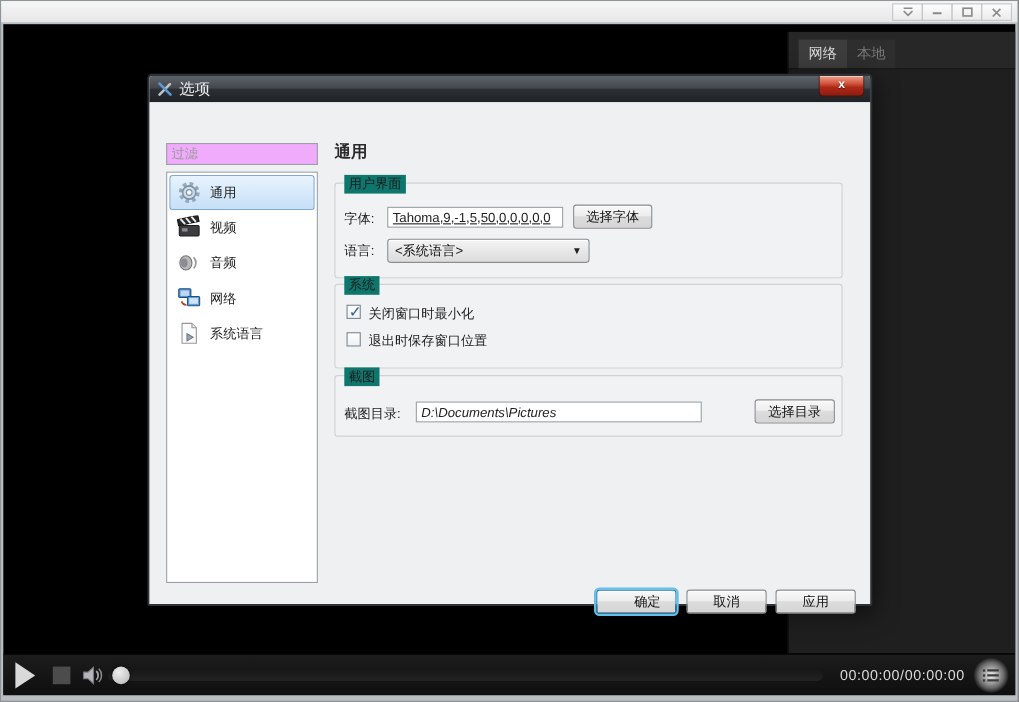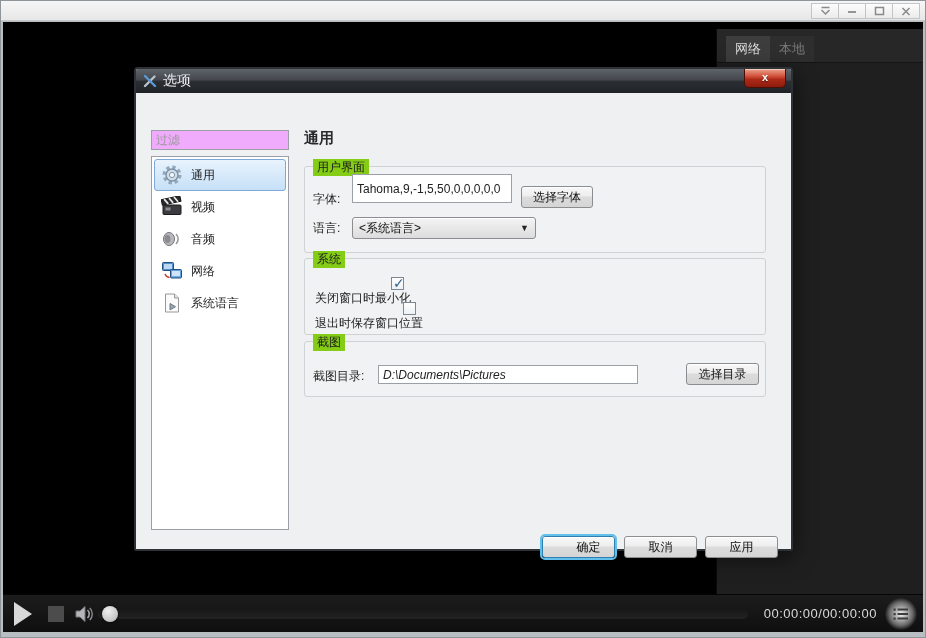--- a/index.html
+++ b/index.html
@@ -67,39 +67,39 @@
     border:1px solid transparent; border-radius:3px; font-size:12px; color:#1c1c1c; }
   .nav-item.selected { background:linear-gradient(#e8f3fd,#c6e0f7); border:1px solid #7fa8d9; }
   .nav-item .nav-icon { width:24px; height:24px; display:flex; align-items:center; justify-content:center; margin-right:7px; }
 
   .page-title { position:absolute; left:168px; top:36px; font-size:15px; font-weight:bold; color:#2a2a2a; }
 
   .group { position:absolute; left:168px; width:462px; border:1px solid #cfd2d4; border-radius:3px; background:#f1f2f3; }
   .group-ui { top:73px; height:87px; }
   .group-system { top:165px; height:77px;padding-left:12px; }
   .group-shot { top:248px; height:56px; }
-  .group-label { position:absolute; top:-8px; left:8px; background:#84cc16; padding:0 4px; font-size:12px; color:#1c1c1c; }
+  .group-label { position:absolute; top:-8px; left:8px; background:#0f766e; padding:0 4px; font-size:12px; color:#1c1c1c; }
 
   .fld-label { position:absolute; font-size:12px; color:#1c1c1c; }
   .txt-input { position:absolute; border:1px solid #9aa0a6; background:#fff; font-size:12px; padding:0 4px; color:#222;
     font-family:"Liberation Sans","DejaVu Sans",sans-serif; }
 
   .btn { position:absolute; border:1px solid #8b8d90; border-radius:3px; font-size:12px; color:#111;
     background:linear-gradient(#f8f8f8 0%, #eeeeee 45%, #dcdcdc 50%, #d5d5d5 100%);
     display:flex; align-items:center; justify-content:center;
     box-shadow:inset 0 1px 0 #fff; }
   .btn-default { outline:2px solid #62c0ea; outline-offset:0; border-color:#2d7fb0; }
 
   .combo { position:absolute; left:47px; top:50px; width:184px; height:22px; border:1px solid #8b8d90; border-radius:3px;
     background:linear-gradient(#f4f4f4,#dcdcdc); display:flex; align-items:center; padding:0 6px;
     box-shadow:inset 0 1px 0 #fff; }
   .combo-text { flex:1; font-size:12px; color:#111; }
   .combo-arrow { font-size:9px; color:#222; }
 
-  .check-row { position:absolute; left:10px; display:flex; align-items:flex-end;flex-direction:column; }
+  .check-row { position:absolute; left:10px; display:flex; align-items:flex-start; }
   .checkbox { width:13px; height:13px; background:linear-gradient(#fdfdfd,#eef2f5);
     border:1px solid #7c8893; position:relative; margin-right:7px; flex:none; }
   .checkbox.checked::after { content:"✓"; position:absolute; left:1px; top:-3px;
     font-size:14px; font-weight:bold; color:#35658d; }
   .check-label { font-size:12px; color:#1c1c1c; }
 
   .footer-btn { height:22px; width:73px; top:443px; }
 </style>
 </head>
 <body>
@@ -239,21 +239,21 @@
           </span>
           <span>系统语言</span>
         </div>
       </div>
 
       <div class="page-title">通用</div>
 
       <div class="group group-ui">
         <span class="group-label">用户界面</span>
         <span class="fld-label" style="left:8px; top:24px;">字体:</span>
-        <input class="txt-input" style="left: 47px; top: 7px; width: 160px; height: 29px;" type="text" value="Tahoma,9,-1,5,50,0,0,0,0,0">
+        <input class="txt-input" style="left: 47px; top: 21px; width: 160px; height: 19px; text-decoration: underline;" type="text" value="Tahoma,9,-1,5,50,0,0,0,0,0">
         <div class="btn" style="left:216px; top:19px; width:72px; height:22px;">选择字体</div>
         <span class="fld-label" style="left:8px; top:53px;">语言:</span>
         <div class="combo">
           <span class="combo-text">&lt;系统语言&gt;</span>
           <span class="combo-arrow">▼</span>
         </div>
       </div>
 
       <div class="group group-system">
         <span class="group-label">系统</span>

